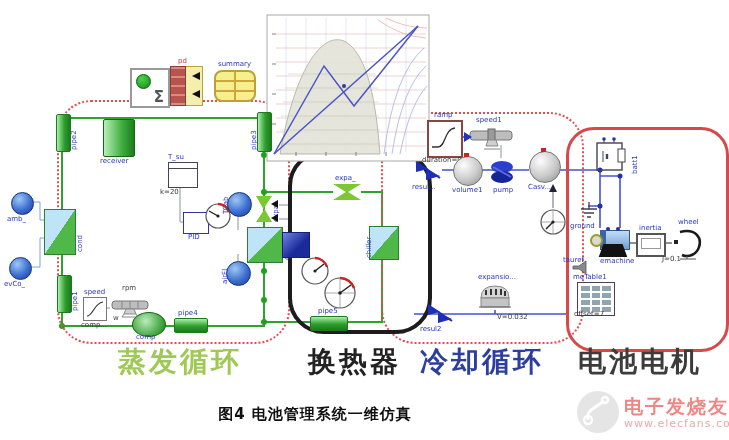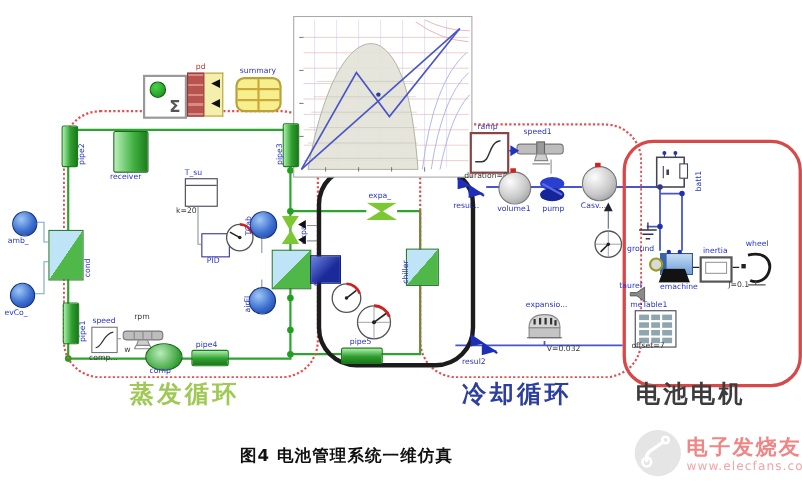--- a/index.html
+++ b/index.html
@@ -24,21 +24,21 @@
       background:radial-gradient(circle at 35% 30%,#9fc8f5,#3d6fd0 55%,#173a9a);
       border:1px solid #12307e;}
   .sphere{position:absolute;border-radius:50%;
       background:radial-gradient(circle at 35% 30%,#fdfdfd,#c9c9c9 55%,#8d8d8d);
       border:1px solid #777;}
   .redsq{position:absolute;width:5px;height:4px;background:#cc2222;}
   .whitebox{position:absolute;background:#fff;border:1px solid #666;}
   .comp-ellipse{position:absolute;border-radius:50%;
       background:radial-gradient(circle at 40% 35%,#b9ecb9,#3aa23a 70%,#1d7a1d);
       border:1px solid #156615;}
-  .region-label{position:absolute;font-weight:bold;font-size:22px;letter-spacing:3px;white-space:nowrap;font-family:Liberation Mono, monospace;}
+  .region-label{position:absolute;font-weight:bold;font-size:28px;letter-spacing:3px;white-space:nowrap;font-family:Liberation Mono, monospace;}
   .dotted-red{position:absolute;border:2px dotted #e05050;border-radius:34px;}
   .hx-box{position:absolute;border:4px solid #1c1c1c;border-radius:36px;}
   .batt-box{position:absolute;border:3px solid #d84848;border-radius:28px;}
   .tri-left{width:0;height:0;border-top:4px solid transparent;border-bottom:4px solid transparent;
             border-right:7px solid #111;position:absolute;}
   .tri-right-blue{width:0;height:0;border-top:5px solid transparent;border-bottom:5px solid transparent;
             border-left:8px solid #2233bb;position:absolute;}
   .valve-v{position:absolute;background:#7cc832;
      clip-path:polygon(0 0,100% 0,50% 46%,100% 100%,0 100%,50% 54%);}
   .valve-h{position:absolute;background:#7cc832;
@@ -463,20 +463,21 @@
     <span></span>
       <span></span>
       <span></span>
       <span></span>
       <span></span>
       <span></span>
   </div>
   <span class="lbl dark" style="left:574px;top:310px;">offset=7</span>
 
   <span class="region-label" style="left:118px;top:343px;color:#9fc954;">蒸发循环</span>
+  <span class="region-label" style="left:308px;top:343px;color:#222;">换热器</span>
   <span class="region-label" style="left:420px;top:343px;color:#2c3f9f;">冷却循环</span>
   <span class="region-label" style="left:578px;top:343px;color:#3c3c3c;">电池电机</span>
 
   <div class="caption" style="left:150px;top:405px;width:330px;text-align:center;">图4  电池管理系统一维仿真</div>
 
   <div class="abs" style="left:574px;top:388px;">
     <svg width="48" height="48">
       <circle cx="24" cy="24" r="21" fill="#e5e5e5"></circle>
       <path d="M14,32 Q12,24 20,20 L30,13" fill="none" stroke="#fff" stroke-width="3"></path>
       <circle cx="14" cy="32" r="4" fill="none" stroke="#fff" stroke-width="2.4"></circle>

